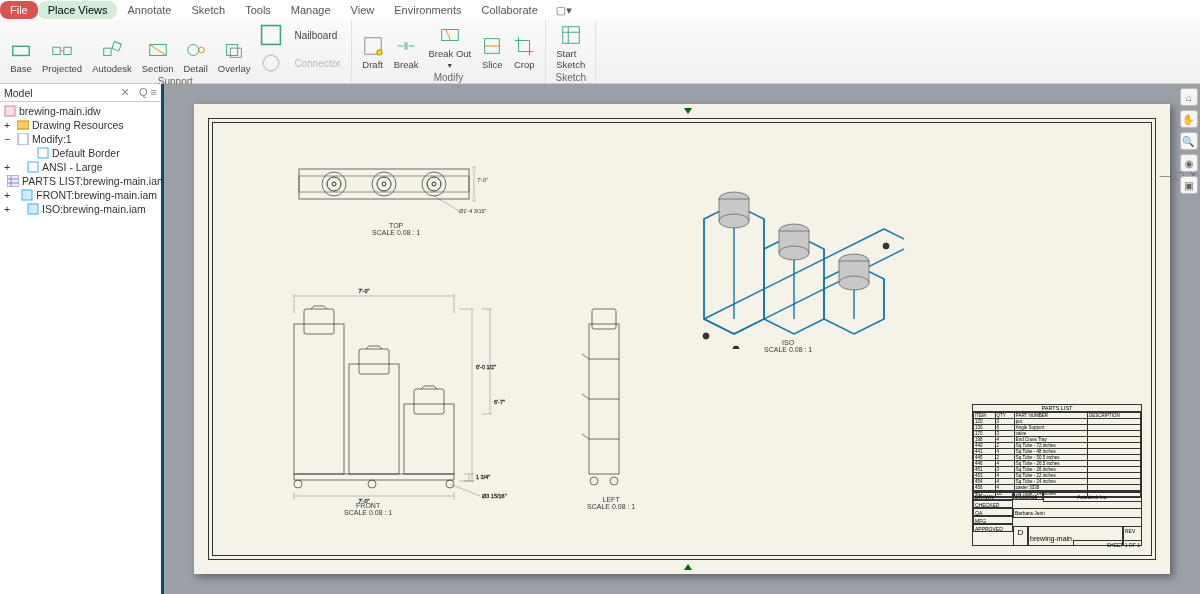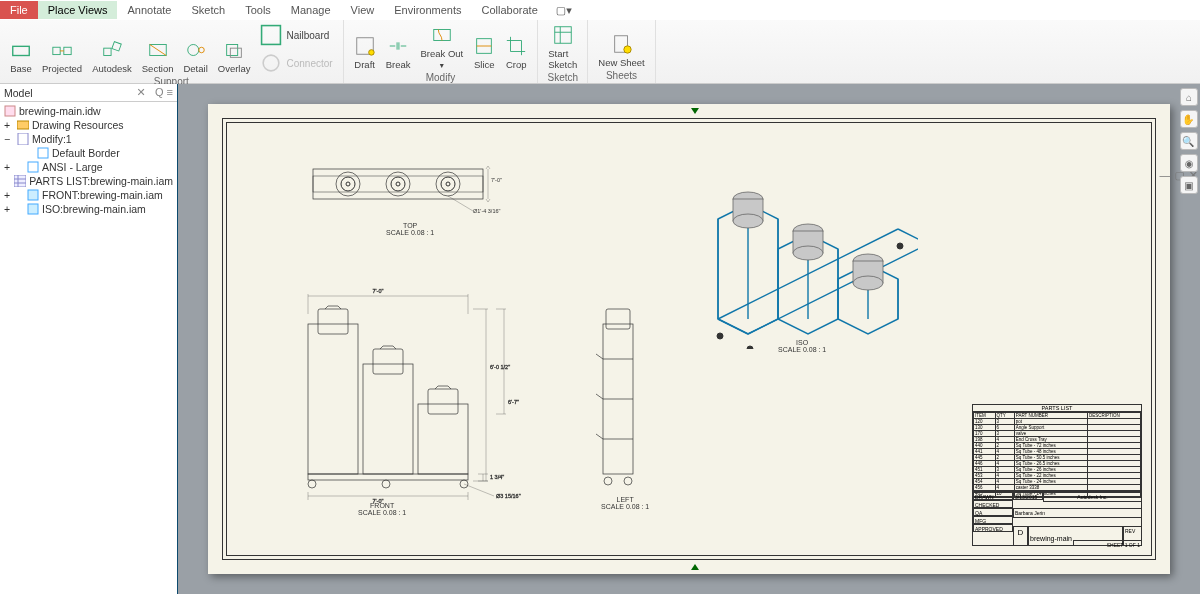--- a/index.html
+++ b/index.html
@@ -1,37 +1,37 @@
 <!DOCTYPE html>
 <html><head>
 <meta charset="utf-8">
 <style>
 * { margin:0; padding:0; box-sizing:border-box; font-family:"Segoe UI",Arial,sans-serif; }
 body { width:1200px; height:594px; background:#fff; overflow:hidden; position:relative; }
 
 
 .tabbar { height:20px; background:#fff; display:flex; align-items:center; font-size:11px; color:#555; }
-.tabbar .tab { padding:3px 10px; cursor:pointer; }
+.tabbar .tab { padding:3px 10px; cursor:pointer;border-radius:8px; }
 .tabbar .tab.file { background:#d9534f; color:#fff; }
 .tabbar .tab.active { background:#d4edda; color:#000; }
 .tabbar .presenticon { margin-left:8px; font-size:11px; }
 
 
 .ribbon { height:64px; background:linear-gradient(#fafafa,#f1f1f1); border-bottom:1px solid #ccc; display:flex; }
 .rgroup { display:flex; flex-direction:column; align-items:center; padding:2px 8px 0; border-right:1px solid #e0e0e0; }
 .rgroup .icons { display:flex; gap:6px; align-items:flex-end; flex:1; }
 .rbtn { display:flex; flex-direction:column; align-items:center; justify-content:flex-end; font-size:9.5px; color:#444; gap:2px; padding:2px; cursor:pointer; }
-.rbtn.small { flex-direction:row; font-size:10px; gap:4px; justify-content:flex-start; }
+.rbtn.small { flex-direction:row; font-size:10px; gap:12px; justify-content:flex-start; }
 .rbtn svg,.rbtn .ico { width:22px; height:22px; }
 .grouplabel { font-size:10px; color:#666; padding-bottom:2px; }
 .smallcol { display:flex; flex-direction:column; gap:2px; }
 
 
 .workarea { display:flex; height:510px; }
-.browser { width:178px; border-right:1px solid #0c4a6e; background:#fff; font-size:10.5px; color:#333; }
+.browser { width:164px; border-right:3px solid #0c4a6e; background:#fff; font-size:10.5px; color:#333; }
 .browser .hdr { display:flex; align-items:center; justify-content:space-between; border-bottom:1px solid #ccc; padding:2px 4px; }
 .browser .hdr .close { font-size:11px; color:#888; }
 .tree { padding:2px 0; }
 .trow { display:flex; align-items:center; gap:3px; padding:1px 4px; white-space:nowrap; cursor:pointer; }
 .trow .ind1{width:10px;} .trow .ind2{width:20px;} .trow .ind3{width:30px;}
 .ticon { width:12px; height:12px; flex-shrink:0; }
 
 
 .canvas { flex:1; background:#9aa0a6; position:relative; }
 .sheet { position:absolute; left:30px; top:20px; right:30px; bottom:20px; background:#f5f3e8; box-shadow:3px 3px 8px rgba(0,0,0,.4); }
@@ -183,32 +183,20 @@
           <svg class="ico" viewBox="0 0 24 24">
             <rect x="3" y="3" width="18" height="18" fill="none" stroke="#3a7"></rect>
             <path d="M3 9h18M9 3v18" stroke="#3a7"></path>
           </svg>
           <span>Start<br>Sketch</span>
         </div>
     </div>
     <div class="grouplabel">Sketch</div>
   </div>
 
-  <div class="rgroup">
-    <div class="icons">
-      <div class="rbtn">
-          <svg class="ico" viewBox="0 0 24 24">
-            <rect x="4" y="3" width="14" height="18" fill="none" stroke="#888"></rect>
-            <circle cx="18" cy="18" r="4" fill="#fd0" stroke="#a80"></circle>
-          </svg>
-          <span>New Sheet</span>
-        </div>
-    </div>
-    <div class="grouplabel">Sheets</div>
-  </div>
 </div>
 
 <div class="workarea">
   <div class="browser">
     <div class="hdr">
       <span>Model</span>
       <span class="close">✕&nbsp;&nbsp;&nbsp;Q&nbsp;≡</span>
     </div>
     <div class="tree">
       <div class="trow">

